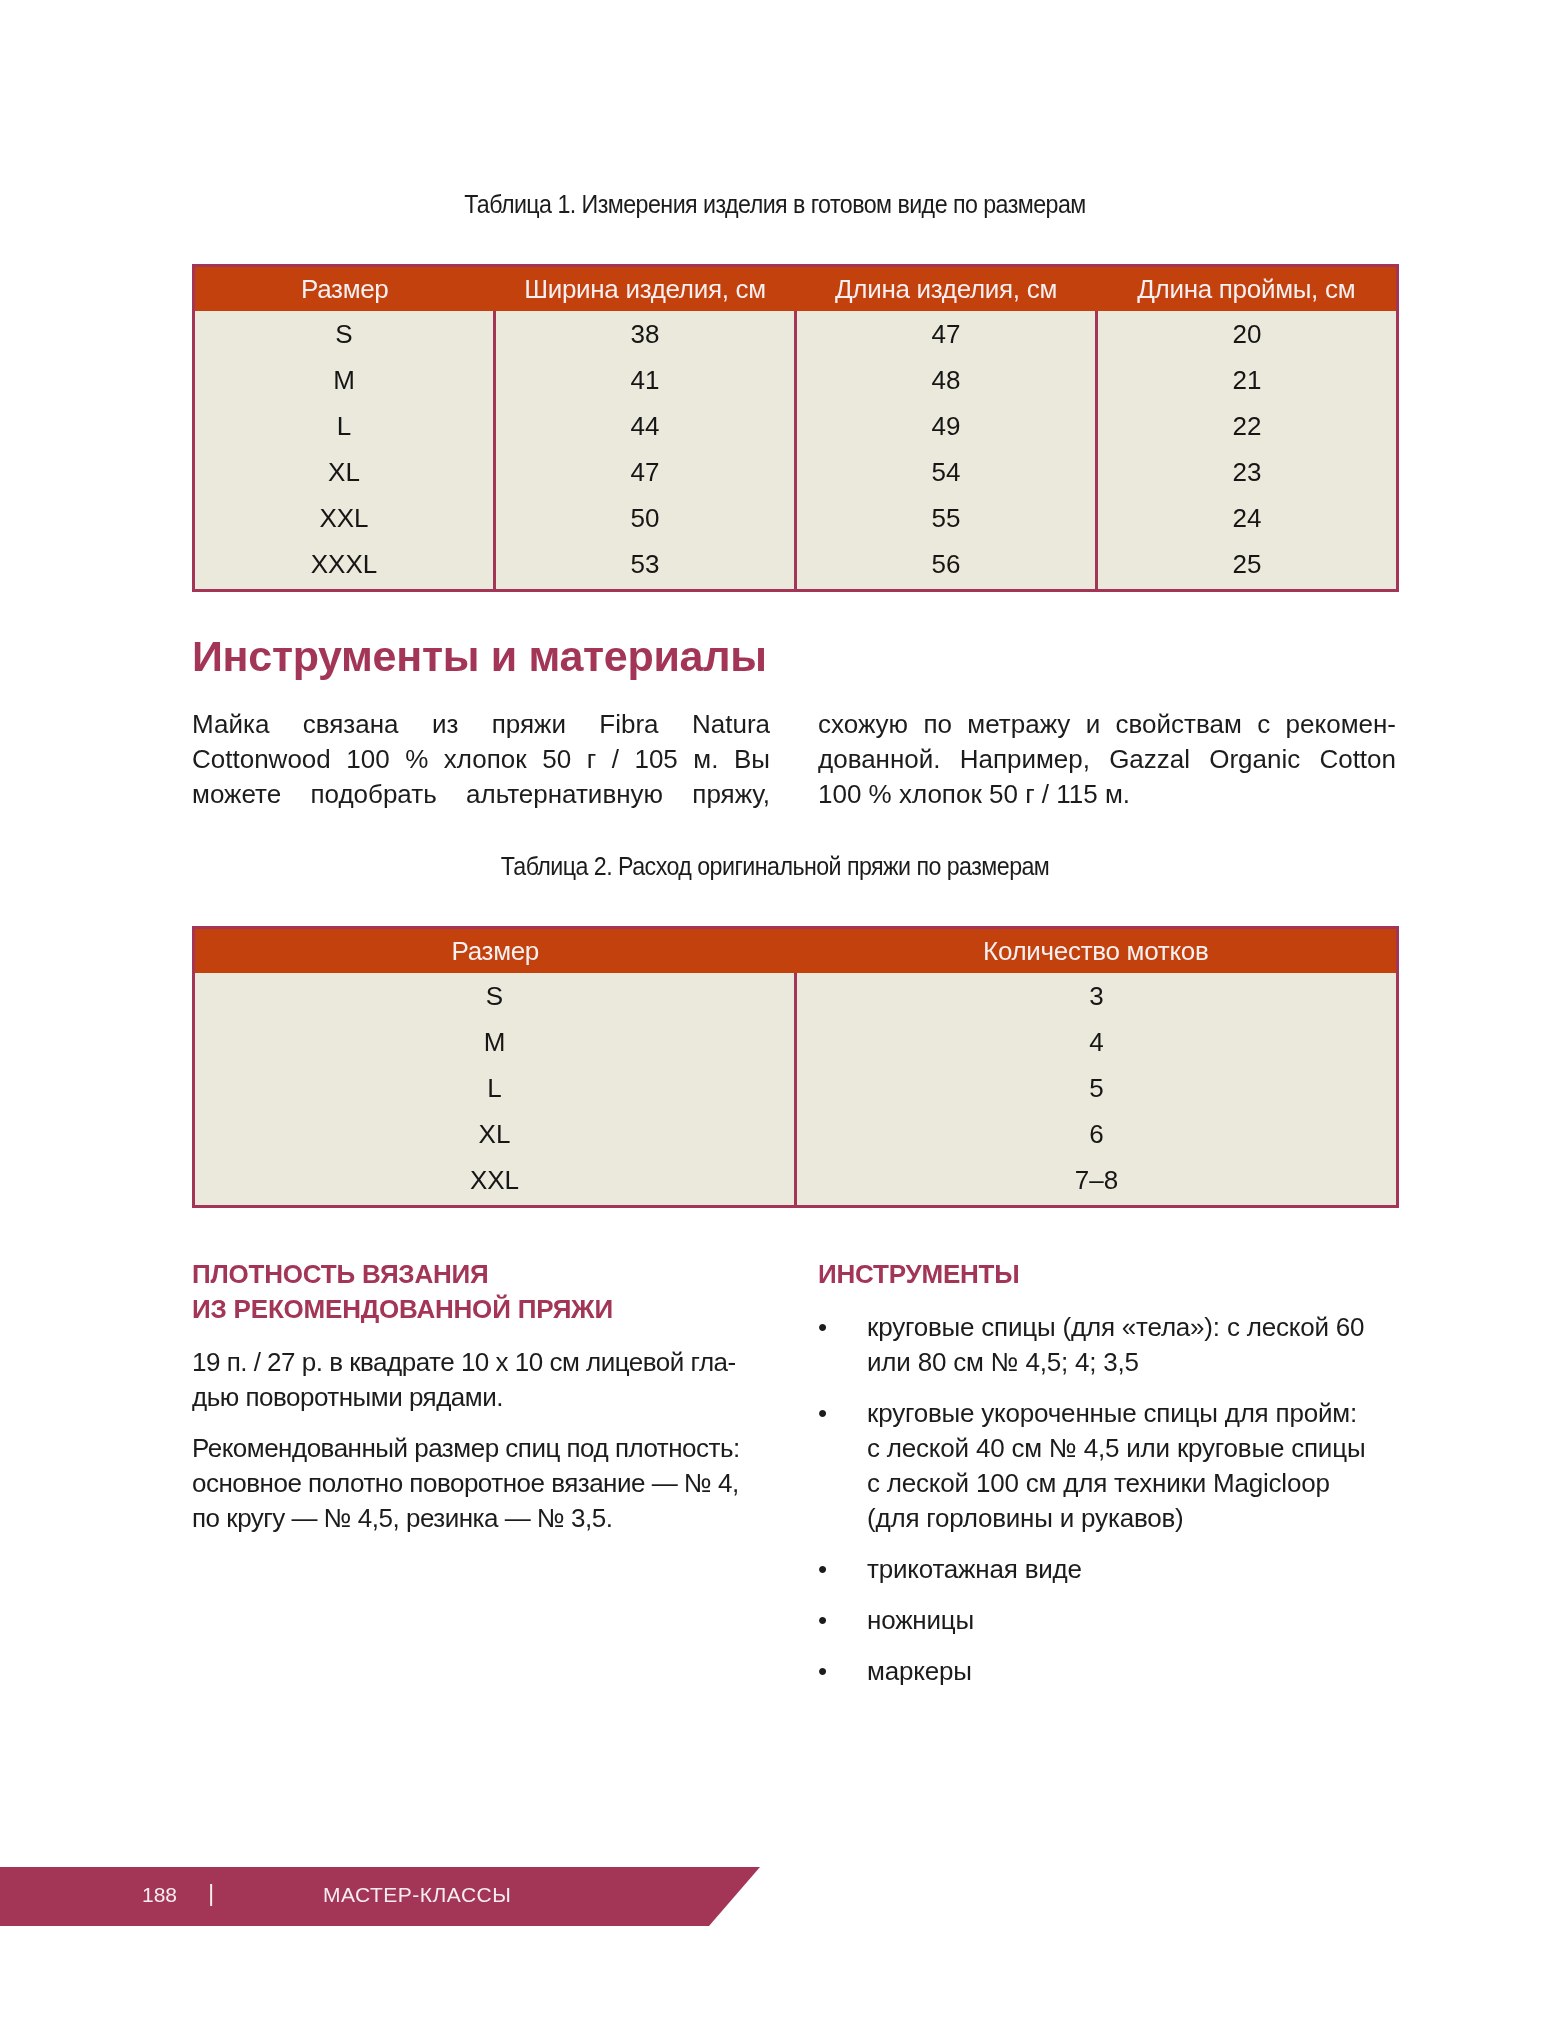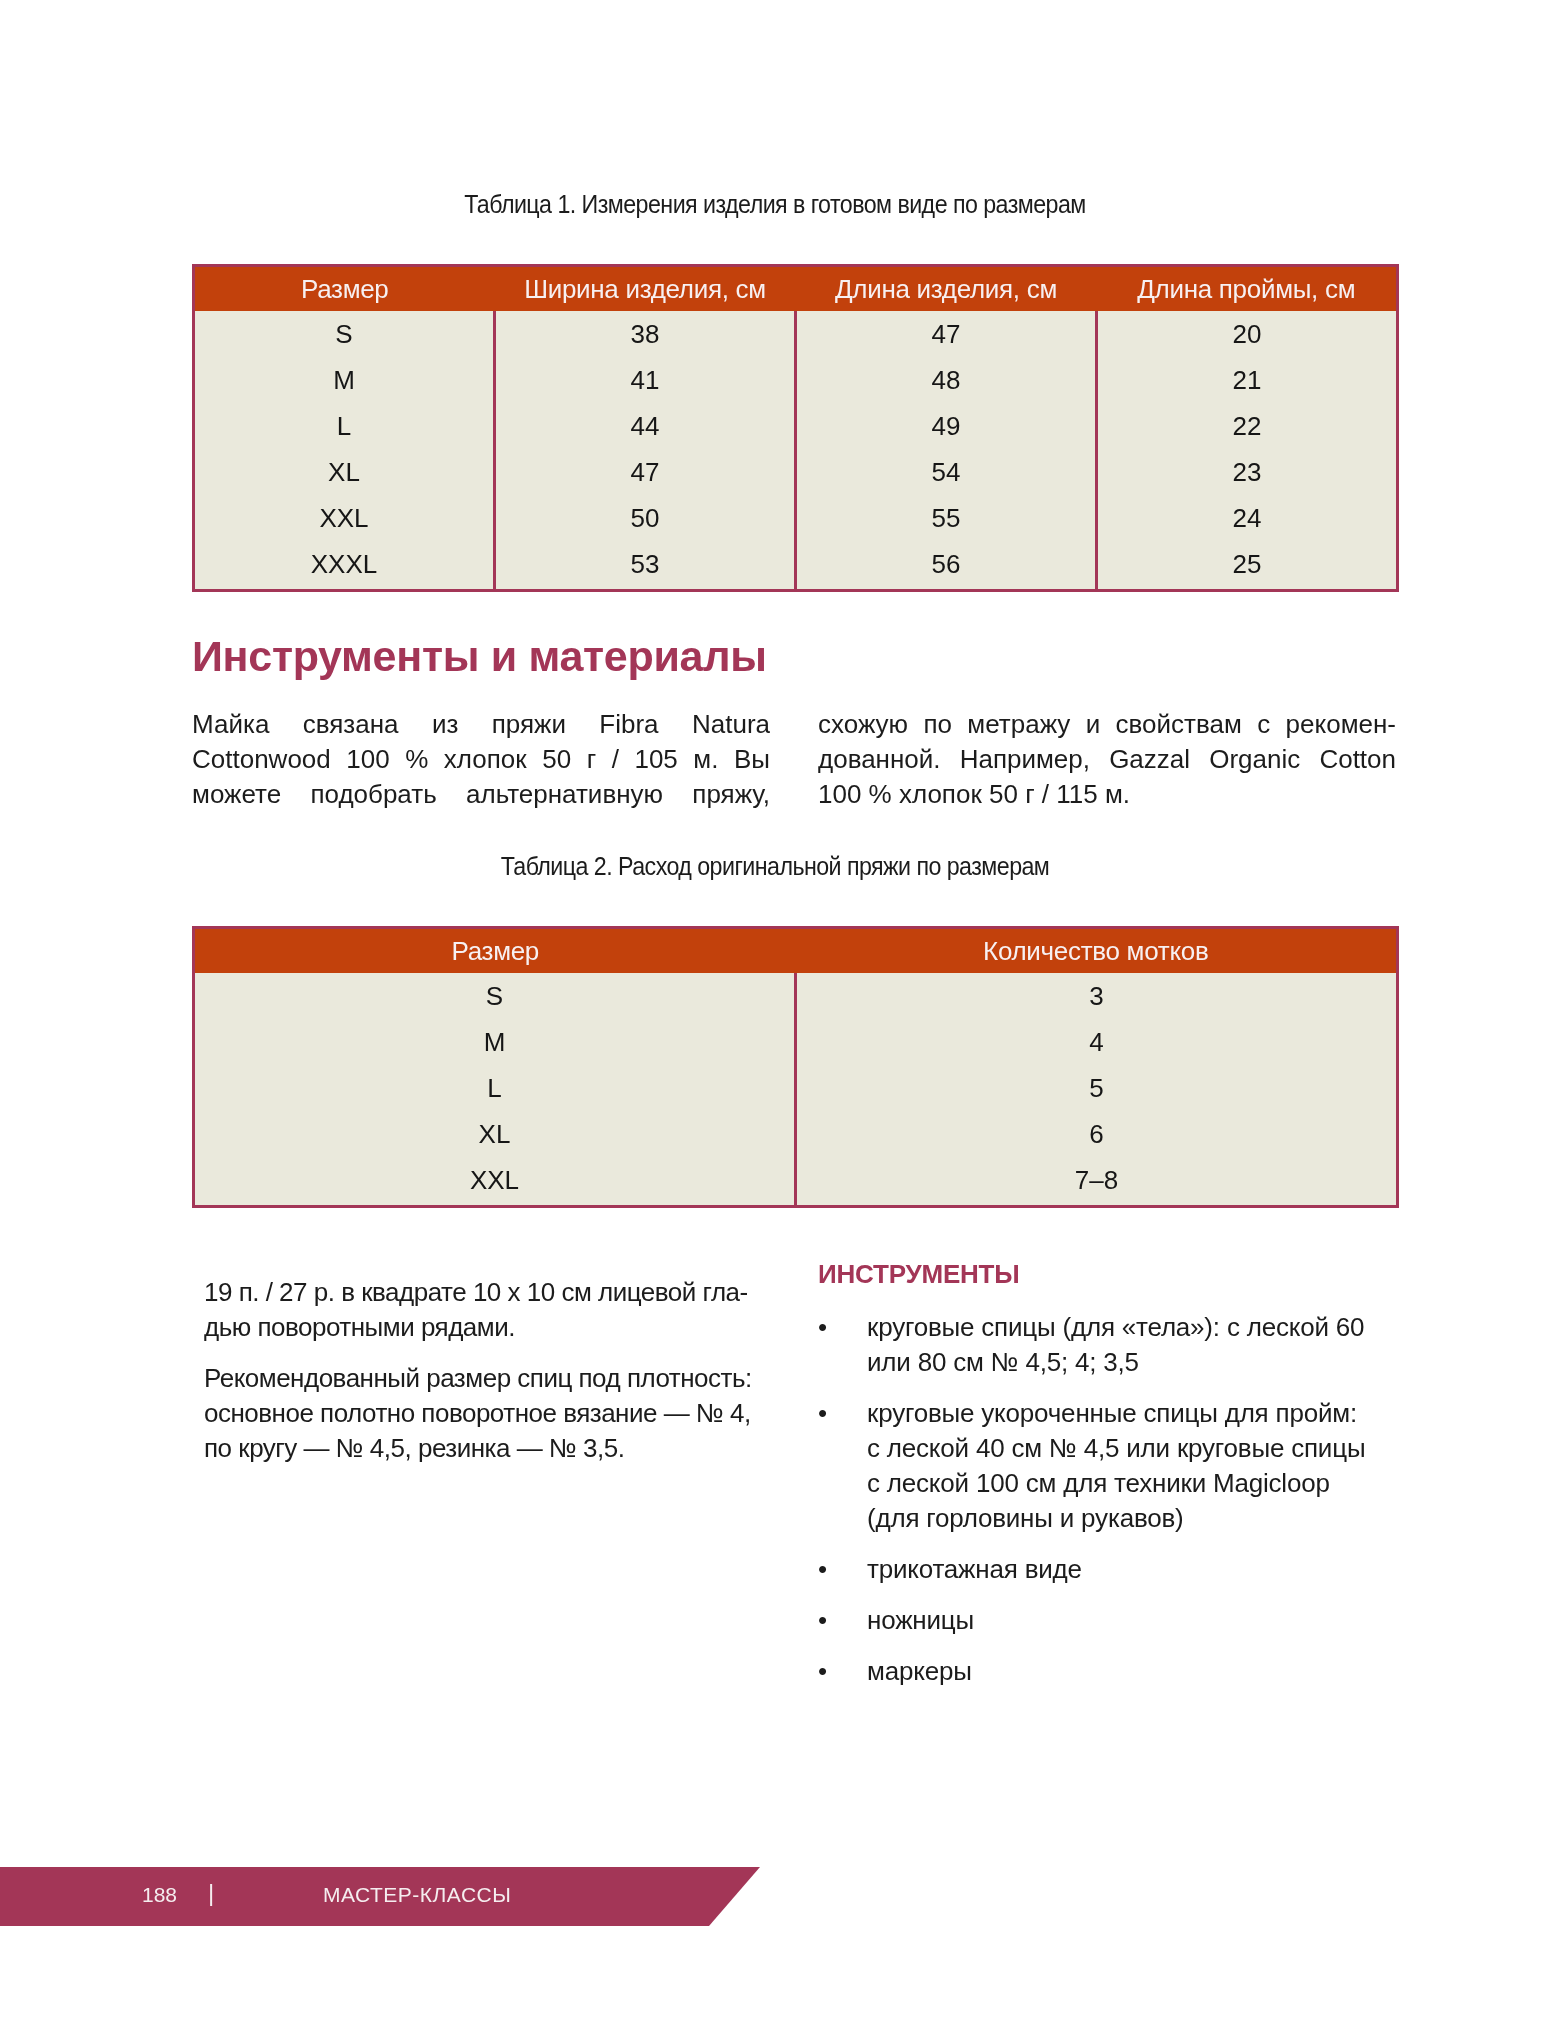--- a/index.html
+++ b/index.html
@@ -19,21 +19,21 @@
   table.spec td:first-child { border-left: none; }
   table.spec tr.last td { padding-bottom: 2px; }
 
   .h2 { left: 192px; top: 632px; font-size: 43px; font-weight: bold; color: #A33657; letter-spacing: -0.3px; }
 
   .col-text { font-size: 26px; line-height: 35px; color: #1c1c1c; text-align: justify; }
   .col-text .ln { display: block; white-space: nowrap; }
   .justify-line { text-align-last: justify; white-space: normal !important; }
 
   .h3 { font-size: 26px; font-weight: bold; color: #A33657; line-height: 35px; letter-spacing: -0.2px; }
-  .para { font-size: 26px; line-height: 35px; color: #1c1c1c; letter-spacing: -0.5px; margin-left: 12px; }
+  .para { font-size: 26px; line-height: 35px; color: #1c1c1c; letter-spacing: -0.5px; }
 
   .bullets { list-style: none; margin: 0; padding: 0; }
   .bullets li { position: relative; padding-left: 49px; font-size: 26px; line-height: 35px; color: #1c1c1c;
                 margin-bottom: 16px; letter-spacing: -0.2px; }
   .bullets li .dot { position: absolute; left: 0; top: 0; width: 20px; text-align: left; }
 
   .footer-band { left: 0; top: 1867px; width: 760px; height: 59px; }
   .footer-text { color: #F5EDEF; font-size: 21px; top: 1883px; }
 </style>
 </head>
@@ -130,20 +130,24 @@
       <td>6</td>
     </tr>
     <tr class="last">
       <td>XXL</td>
       <td>7–8</td>
     </tr>
   </tbody>
 </table>
 
 <div class="abs" style="left:192px; top:1257px; width:590px;">
+  <div class="h3">
+    <div>ПЛОТНОСТЬ ВЯЗАНИЯ</div>
+    <div>ИЗ РЕКОМЕНДОВАННОЙ ПРЯЖИ</div>
+  </div>
   <div class="para" style="margin-top:18px;">
     <div>19 п. / 27 р. в квадрате 10 х 10 см лицевой гла-</div>
     <div>дью поворотными рядами.</div>
   </div>
   <div class="para" style="margin-top:16px;">
     <div>Рекомендованный размер спиц под плотность:</div>
     <div>основное полотно поворотное вязание — № 4,</div>
     <div>по кругу — № 4,5, резинка — № 3,5.</div>
   </div>
 </div>

